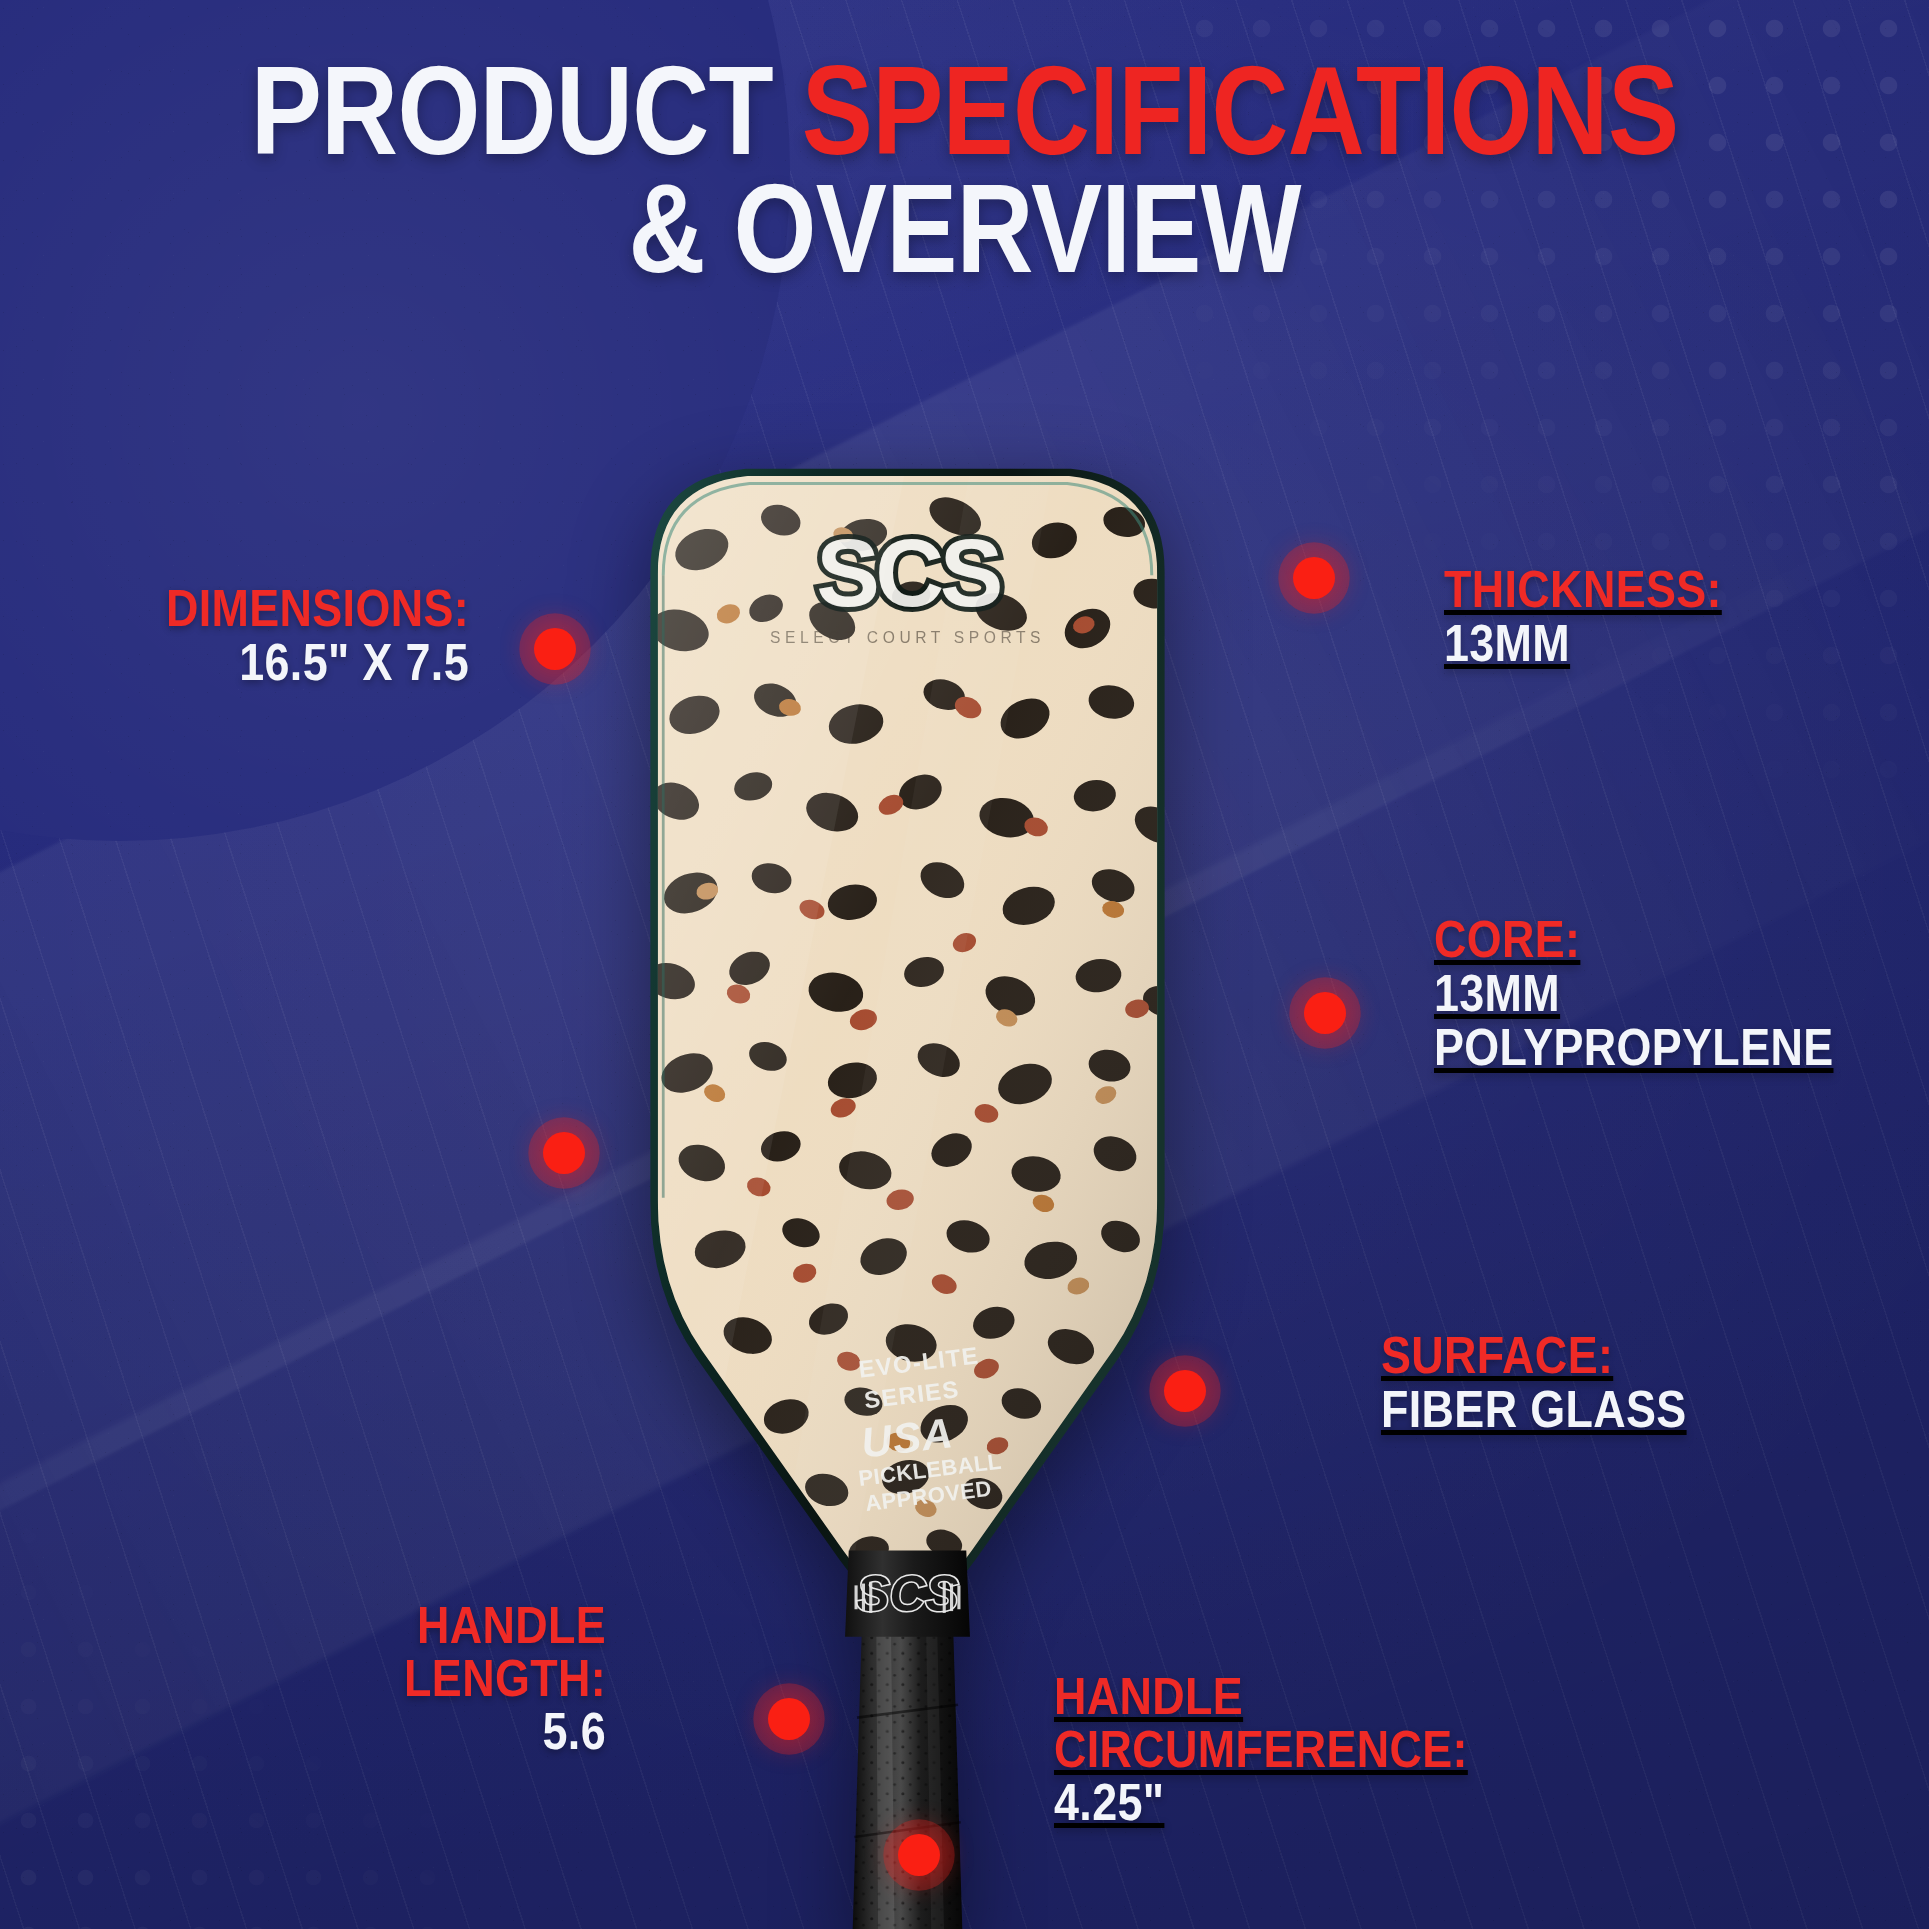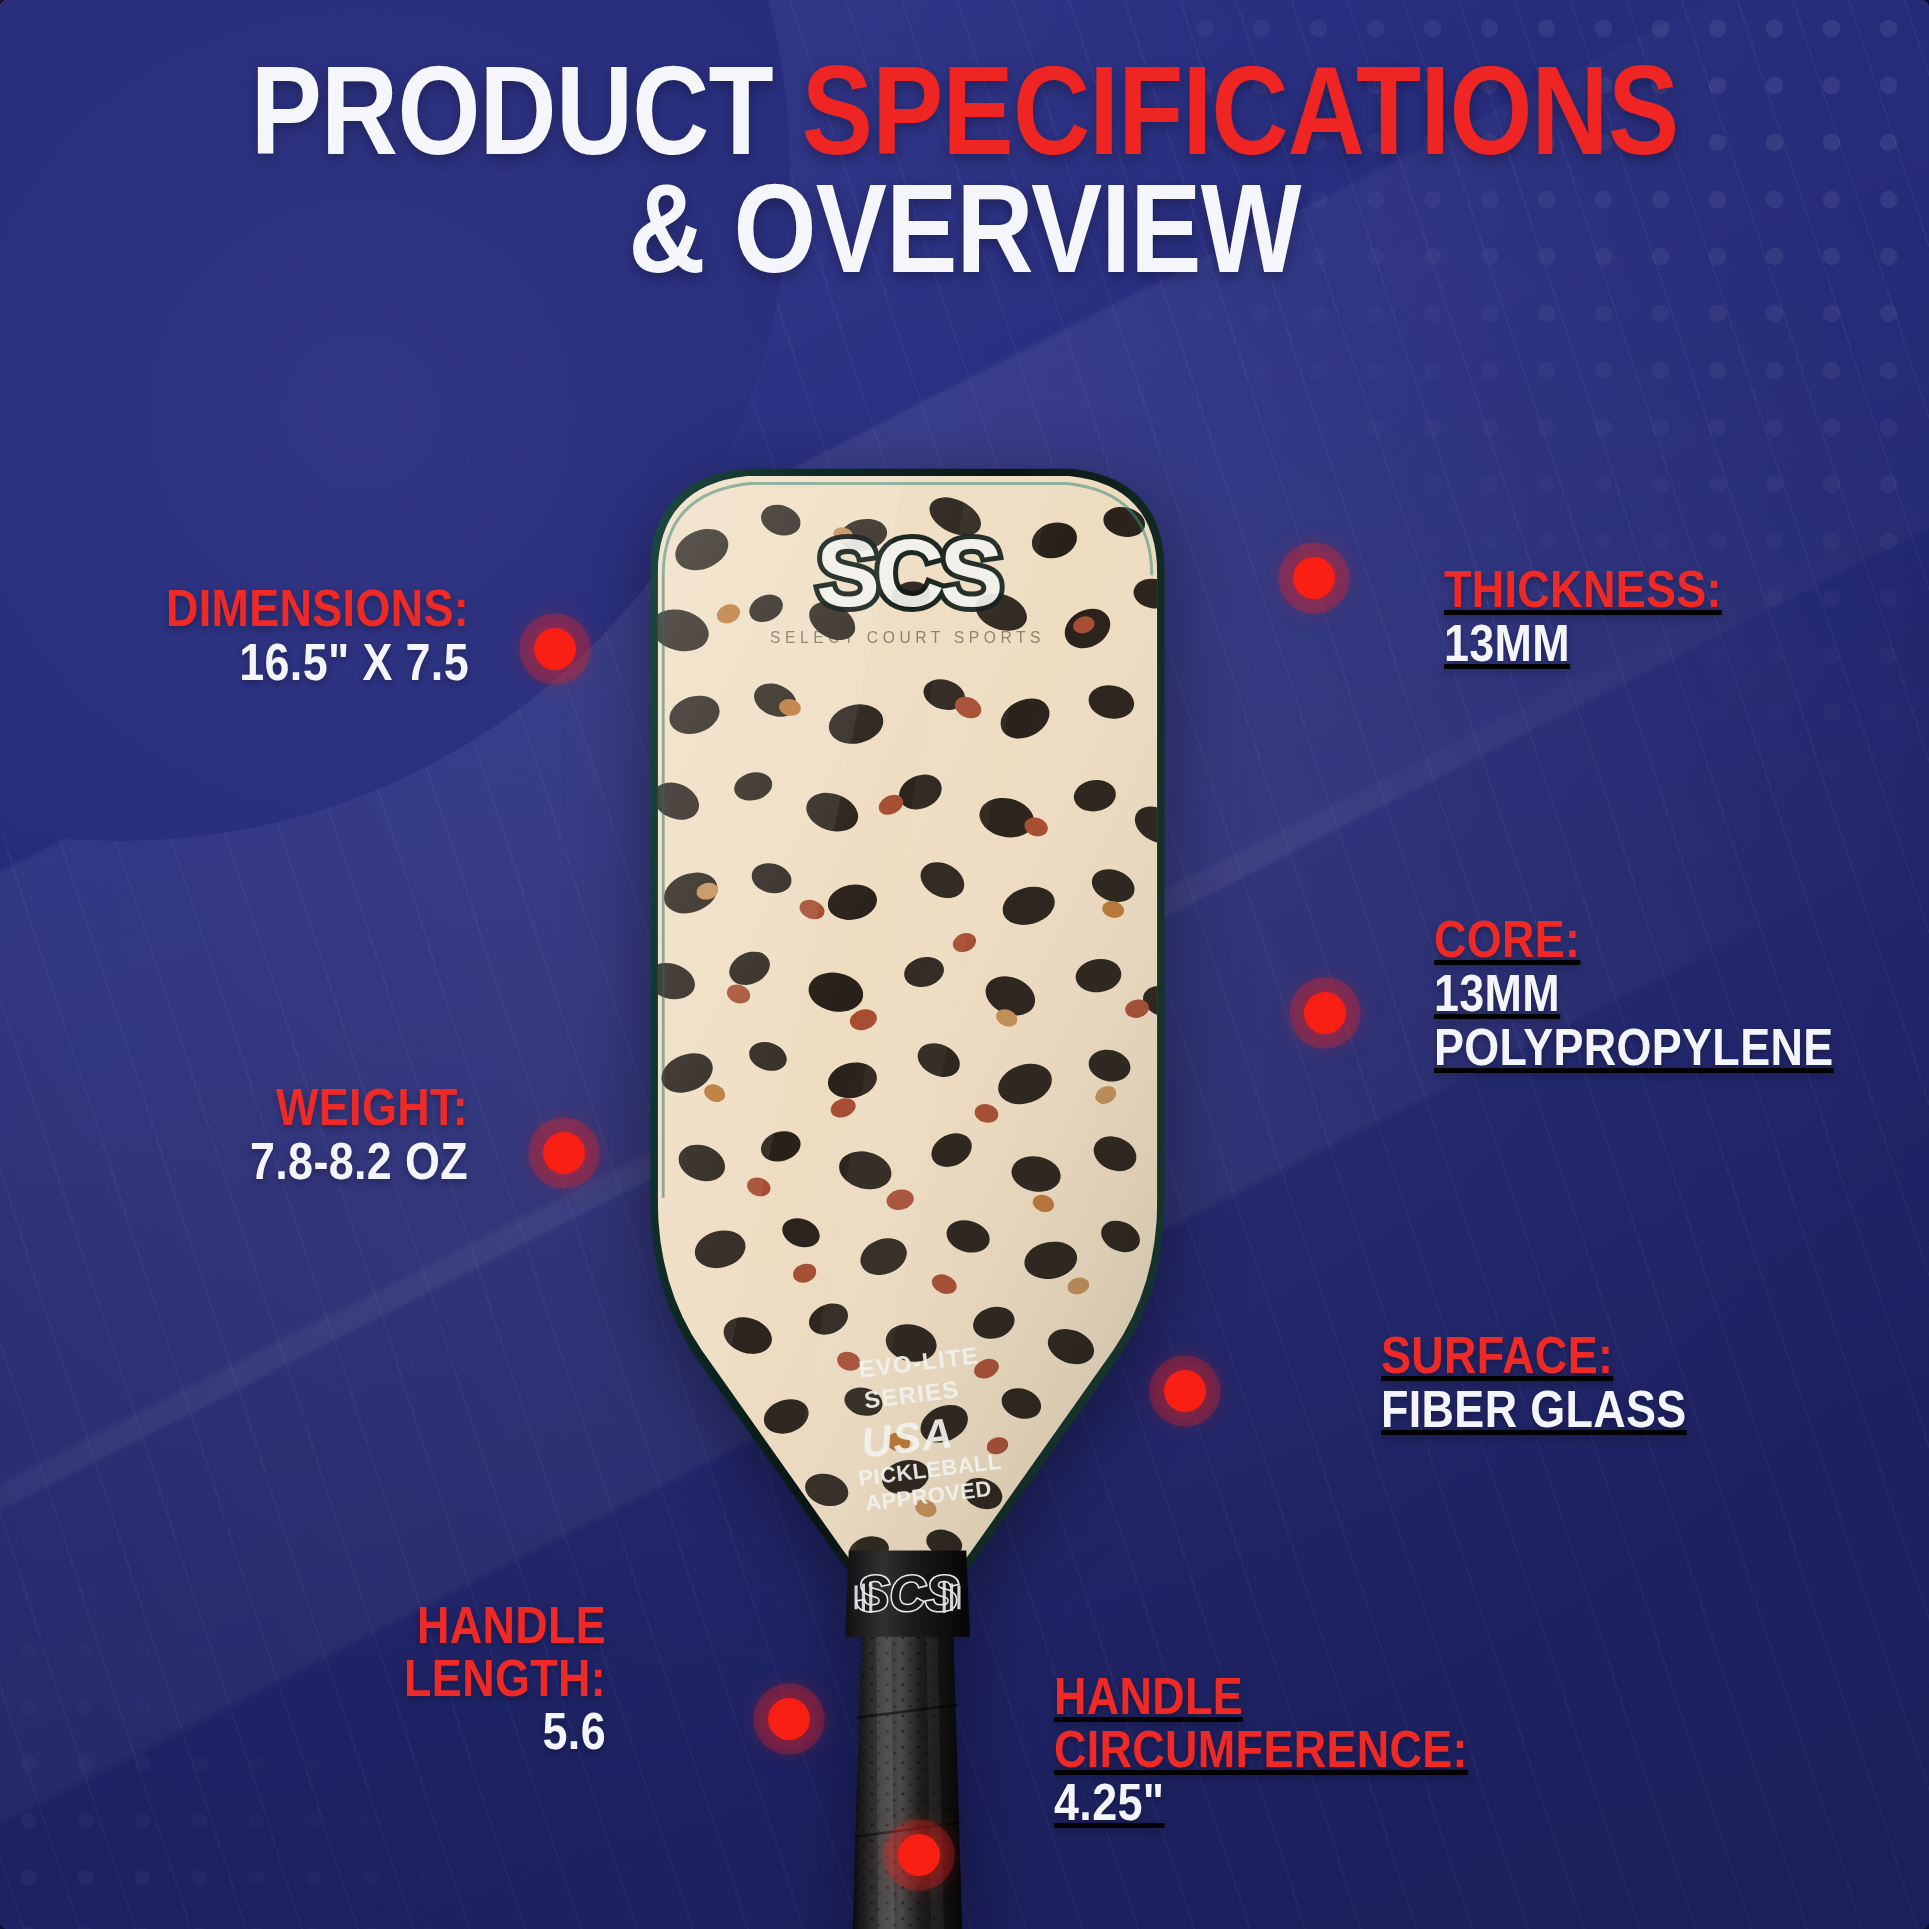--- a/index.html
+++ b/index.html
@@ -5,21 +5,20 @@
 <style>
   html,body{margin:0;padding:0;background:#0e1030;}
   *{box-sizing:border-box;}
 
   #stage{
     position:relative;
     width:1929px;height:1929px;
     overflow:hidden;
     font-family:"Liberation Sans", sans-serif;
     background:#262a7a;
-    border-radius:8px;
   }
 
   
   .bg-base{
     position:absolute;inset:0;
     background:
       radial-gradient(ellipse 120% 90% at 18% 6%, #2e3388 0%, #262b7e 40%, #21266f 100%);
   }
   .bg-vign{
     position:absolute;inset:0;
@@ -452,24 +451,20 @@
   <div class="dot" style="left:1314px;top:578px;"></div>
   <div class="dot" style="left:1325px;top:1013px;"></div>
   <div class="dot" style="left:1185px;top:1391px;"></div>
   <div class="dot" style="left:919px;top:1855px;"></div>
 
   <div class="spec right-align" style="left:37px;top:583px;width:432px;">
     <div class="lbl">DIMENSIONS:</div>
     <div class="val">16.5" X 7.5</div>
   </div>
 
-  <div class="spec right-align" style="left:55px;top:1082px;width:413px;">
-    <div class="lbl">WEIGHT:</div>
-    <div class="val">7.8-8.2 OZ</div>
-  </div>
 
   <div class="spec right-align" style="left:220px;top:1600px;width:386px;">
     <div class="lbl">HANDLE</div>
     <div class="lbl">LENGTH:</div>
     <div class="val">5.6</div>
   </div>
 
   <div class="spec left-align" style="left:1444px;top:564px;width:459px;">
     <div class="lbl">THICKNESS:</div>
     <div class="val">13MM</div>

